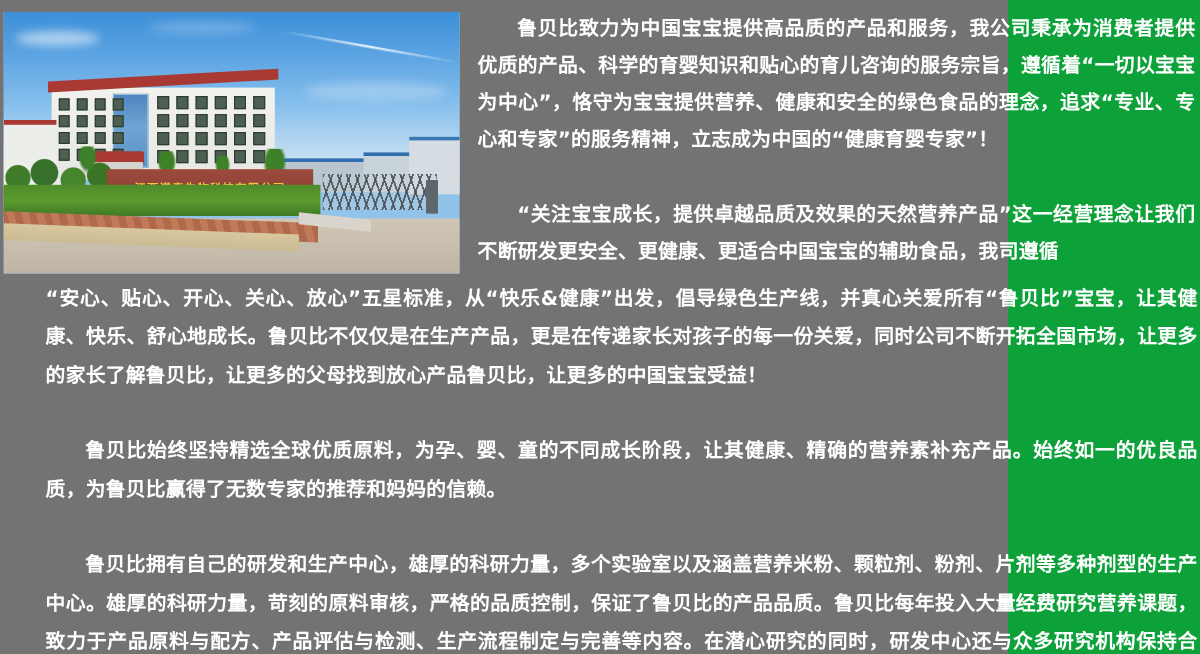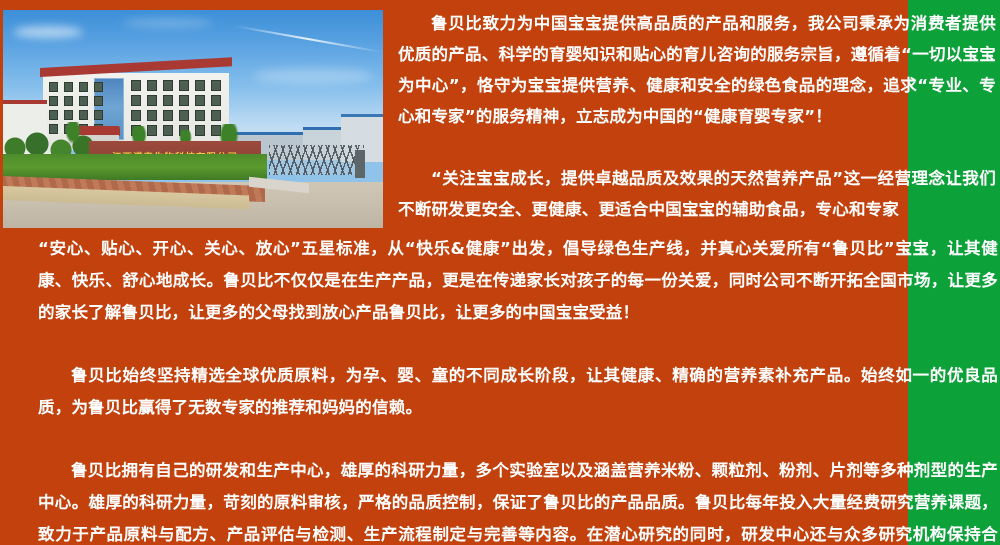--- a/index.html
+++ b/index.html
@@ -10,23 +10,23 @@
   body {
     width: 1000px;
     height: 545px;
     overflow: hidden;
     background: #0da13a;
     font-family: "DejaVu Sans", "Liberation Sans", sans-serif;
   }
 
   .page {
     position: relative;
-    width: 908px;
+    width: 840px;
     height: 545px;
-    background: #c2410c;
+    background: #737373;
     box-sizing: border-box;
   }
 
   
   .photo-wrap {
     position: absolute;
     left: 3px;
     top: 10px;
     width: 380px;
     height: 218px;
@@ -321,21 +321,21 @@
       <div class="ground"></div>
       <div class="brick"></div>
       <div class="ground-strip"></div>
       <div class="kerb"></div>
 
     </div>
   </div>
 
   <div class="intro-col">
     <p class="para indent">鲁贝比致力为中国宝宝提供高品质的产品和服务，我公司秉承为消费者提供优质的产品、科学的育婴知识和贴心的育儿咨询的服务宗旨，遵循着“一切以宝宝为中心”，恪守为宝宝提供营养、健康和安全的绿色食品的理念，追求“专业、专心和专家”的服务精神，立志成为中国的“健康育婴专家”！</p>
-    <p class="para indent">“关注宝宝成长，提供卓越品质及效果的天然营养产品”这一经营理念让我们不断研发更安全、更健康、更适合中国宝宝的辅助食品，专心和专家</p>
+    <p class="para indent">“关注宝宝成长，提供卓越品质及效果的天然营养产品”这一经营理念让我们不断研发更安全、更健康、更适合中国宝宝的辅助食品，我司遵循</p>
   </div>
 
   <div class="full-col">
     <p class="para">“安心、贴心、开心、关心、放心”五星标准，从“快乐&amp;健康”出发，倡导绿色生产线，并真心关爱所有“鲁贝比”宝宝，让其健康、快乐、舒心地成长。鲁贝比不仅仅是在生产产品，更是在传递家长对孩子的每一份关爱，同时公司不断开拓全国市场，让更多的家长了解鲁贝比，让更多的父母找到放心产品鲁贝比，让更多的中国宝宝受益！</p>
     <p class="para indent block-gap-1">鲁贝比始终坚持精选全球优质原料，为孕、婴、童的不同成长阶段，让其健康、精确的营养素补充产品。始终如一的优良品质，为鲁贝比赢得了无数专家的推荐和妈妈的信赖。</p>
     <p class="para indent block-gap-2">鲁贝比拥有自己的研发和生产中心，雄厚的科研力量，多个实验室以及涵盖营养米粉、颗粒剂、粉剂、片剂等多种剂型的生产中心。雄厚的科研力量，苛刻的原料审核，严格的品质控制，保证了鲁贝比的产品品质。鲁贝比每年投入大量经费研究营养课题，致力于产品原料与配方、产品评估与检测、生产流程制定与完善等内容。在潜心研究的同时，研发中心还与众多研究机构保持合作，为妈妈和宝宝带来更专业、更优质的产品。</p>
   </div>
 
 </div>
 

